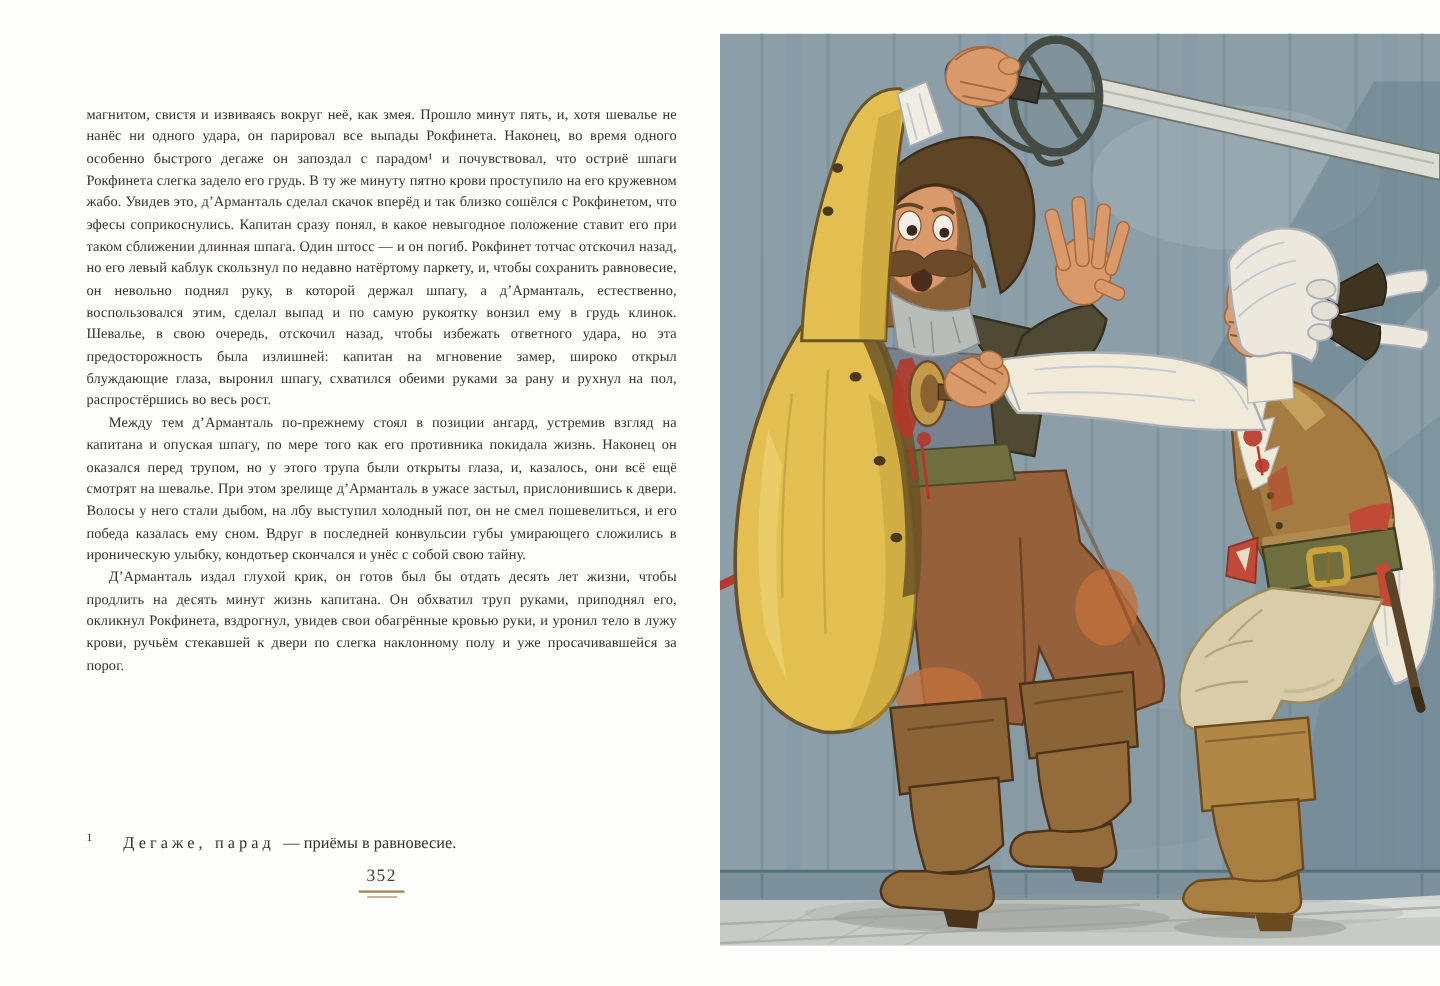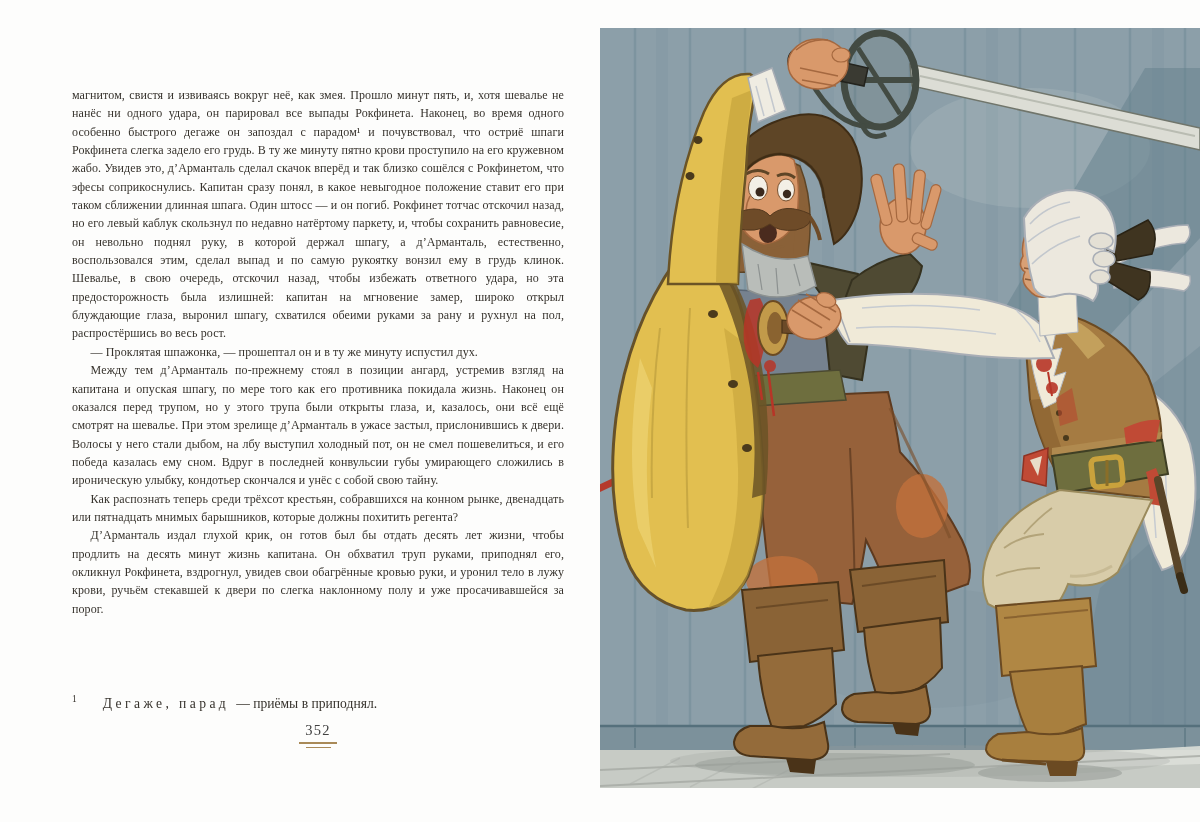--- a/index.html
+++ b/index.html
@@ -49,28 +49,26 @@
   .s-fline{stroke:var(--flesh_line,#A5683F);}
 </style>
 </head>
 <body>
 
 <div class="spread">
 
   <div class="text-page">
     <div class="text-block">
       <p class="para no-indent">магнитом, свистя и извиваясь вокруг неё, как змея. Прошло минут пять, и, хотя шевалье не нанёс ни одного удара, он парировал все выпады Рокфинета. Наконец, во время одного особенно быстрого дегаже он запоздал с парадом¹ и почувствовал, что остриё шпаги Рокфинета слегка задело его грудь. В ту же минуту пятно крови проступило на его кружевном жабо. Увидев это, д’Арманталь сделал скачок вперёд и так близко сошёлся с Рокфинетом, что эфесы соприкоснулись. Капитан сразу понял, в какое невыгодное положение ставит его при таком сближении длинная шпага. Один штосс — и он погиб. Рокфинет тотчас отскочил назад, но его левый каблук скользнул по недавно натёртому паркету, и, чтобы сохранить равновесие, он невольно поднял руку, в которой держал шпагу, а д’Арманталь, естественно, воспользовался этим, сделал выпад и по самую рукоятку вонзил ему в грудь клинок. Шевалье, в свою очередь, отскочил назад, чтобы избежать ответного удара, но эта предосторожность была излишней: капитан на мгновение замер, широко открыл блуждающие глаза, выронил шпагу, схватился обеими руками за рану и рухнул на пол, распростёршись во весь рост.</p>
-      <p class="para">— Проклятая шпажонка, — прошептал он и в ту же минуту испустил дух.</p>
       <p class="para">Между тем д’Арманталь по-прежнему стоял в позиции ангард, устремив взгляд на капитана и опуская шпагу, по мере того как его противника покидала жизнь. Наконец он оказался перед трупом, но у этого трупа были открыты глаза, и, казалось, они всё ещё смотрят на шевалье. При этом зрелище д’Арманталь в ужасе застыл, прислонившись к двери. Волосы у него стали дыбом, на лбу выступил холодный пот, он не смел пошевелиться, и его победа казалась ему сном. Вдруг в последней конвульсии губы умирающего сложились в ироническую улыбку, кондотьер скончался и унёс с собой свою тайну.</p>
-      <p class="para">Как распознать теперь среди трёхсот крестьян, собравшихся на конном рынке, двенадцать или пятнадцать мнимых барышников, которые должны похитить регента?</p>
       <p class="para">Д’Арманталь издал глухой крик, он готов был бы отдать десять лет жизни, чтобы продлить на десять минут жизнь капитана. Он обхватил труп руками, приподнял его, окликнул Рокфинета, вздрогнул, увидев свои обагрённые кровью руки, и уронил тело в лужу крови, ручьём стекавшей к двери по слегка наклонному полу и уже просачивавшейся за порог.</p>
     </div>
 
     <div class="footnote">
-      <span class="fn-marker">1</span><span class="fn-term">Дегаже, парад</span><span class="fn-def">— приёмы в приподнял.</span>
+      <span class="fn-marker">1</span><span class="fn-term">Дегаже, парад</span><span class="fn-def">— приёмы в равновесие.</span>
     </div>
 
     <div class="page-number-wrap">
       <div class="page-number-text">352</div>
       <div class="rule rule-long"></div>
       <div class="rule rule-short"></div>
     </div>
   </div>
 
   <div class="illustration">

